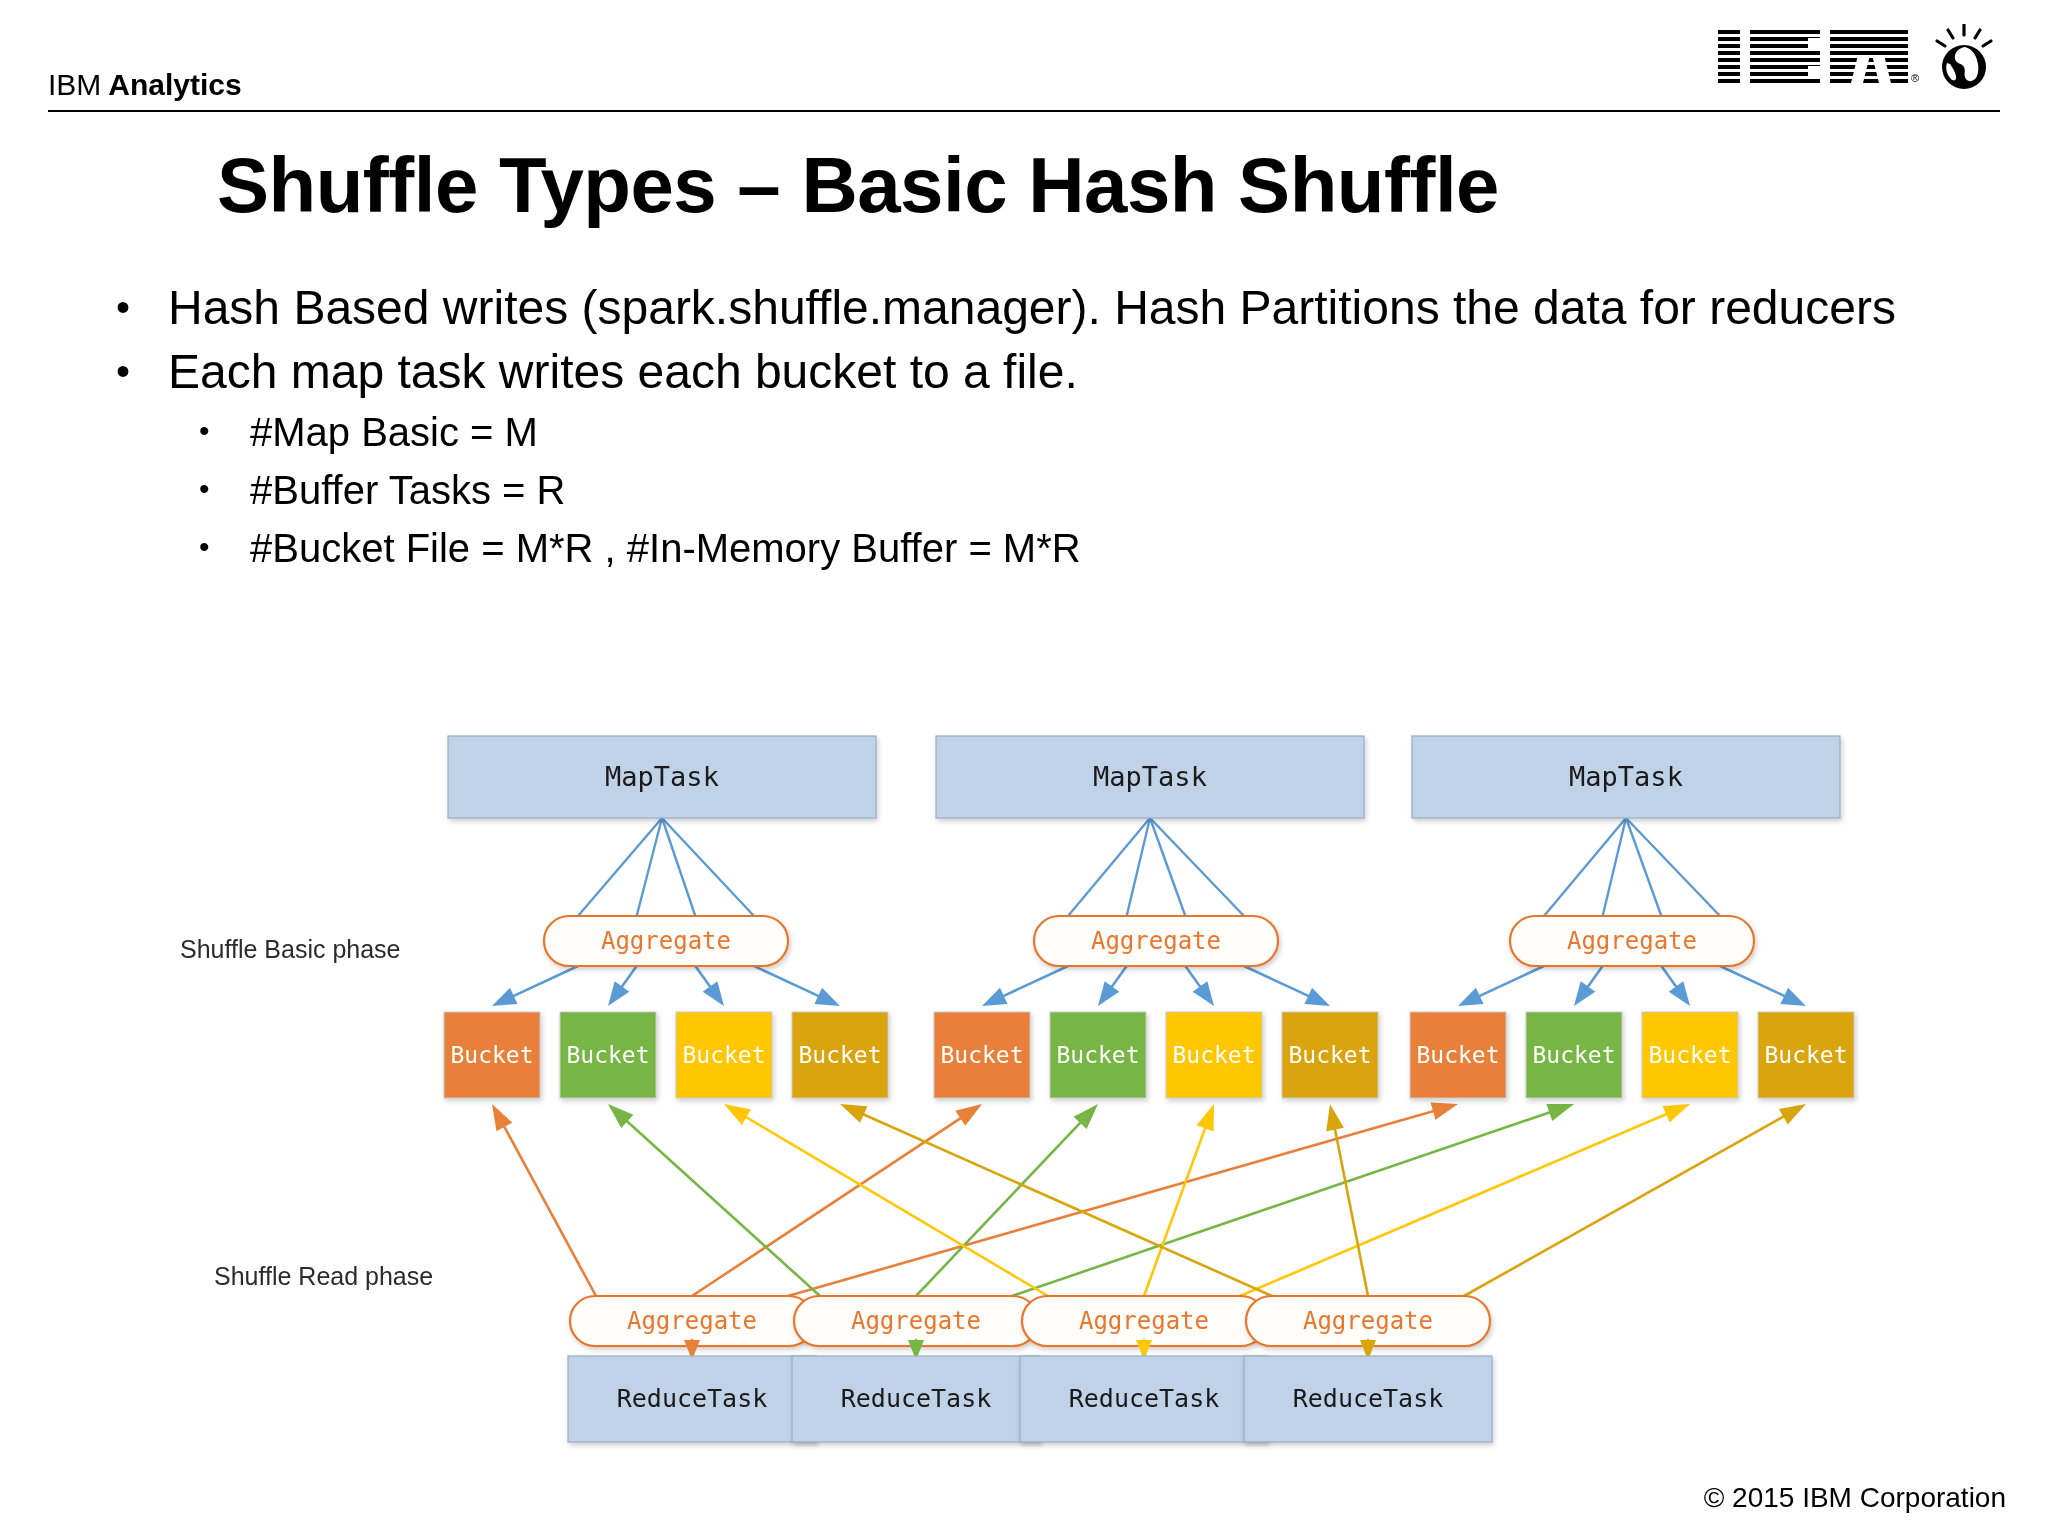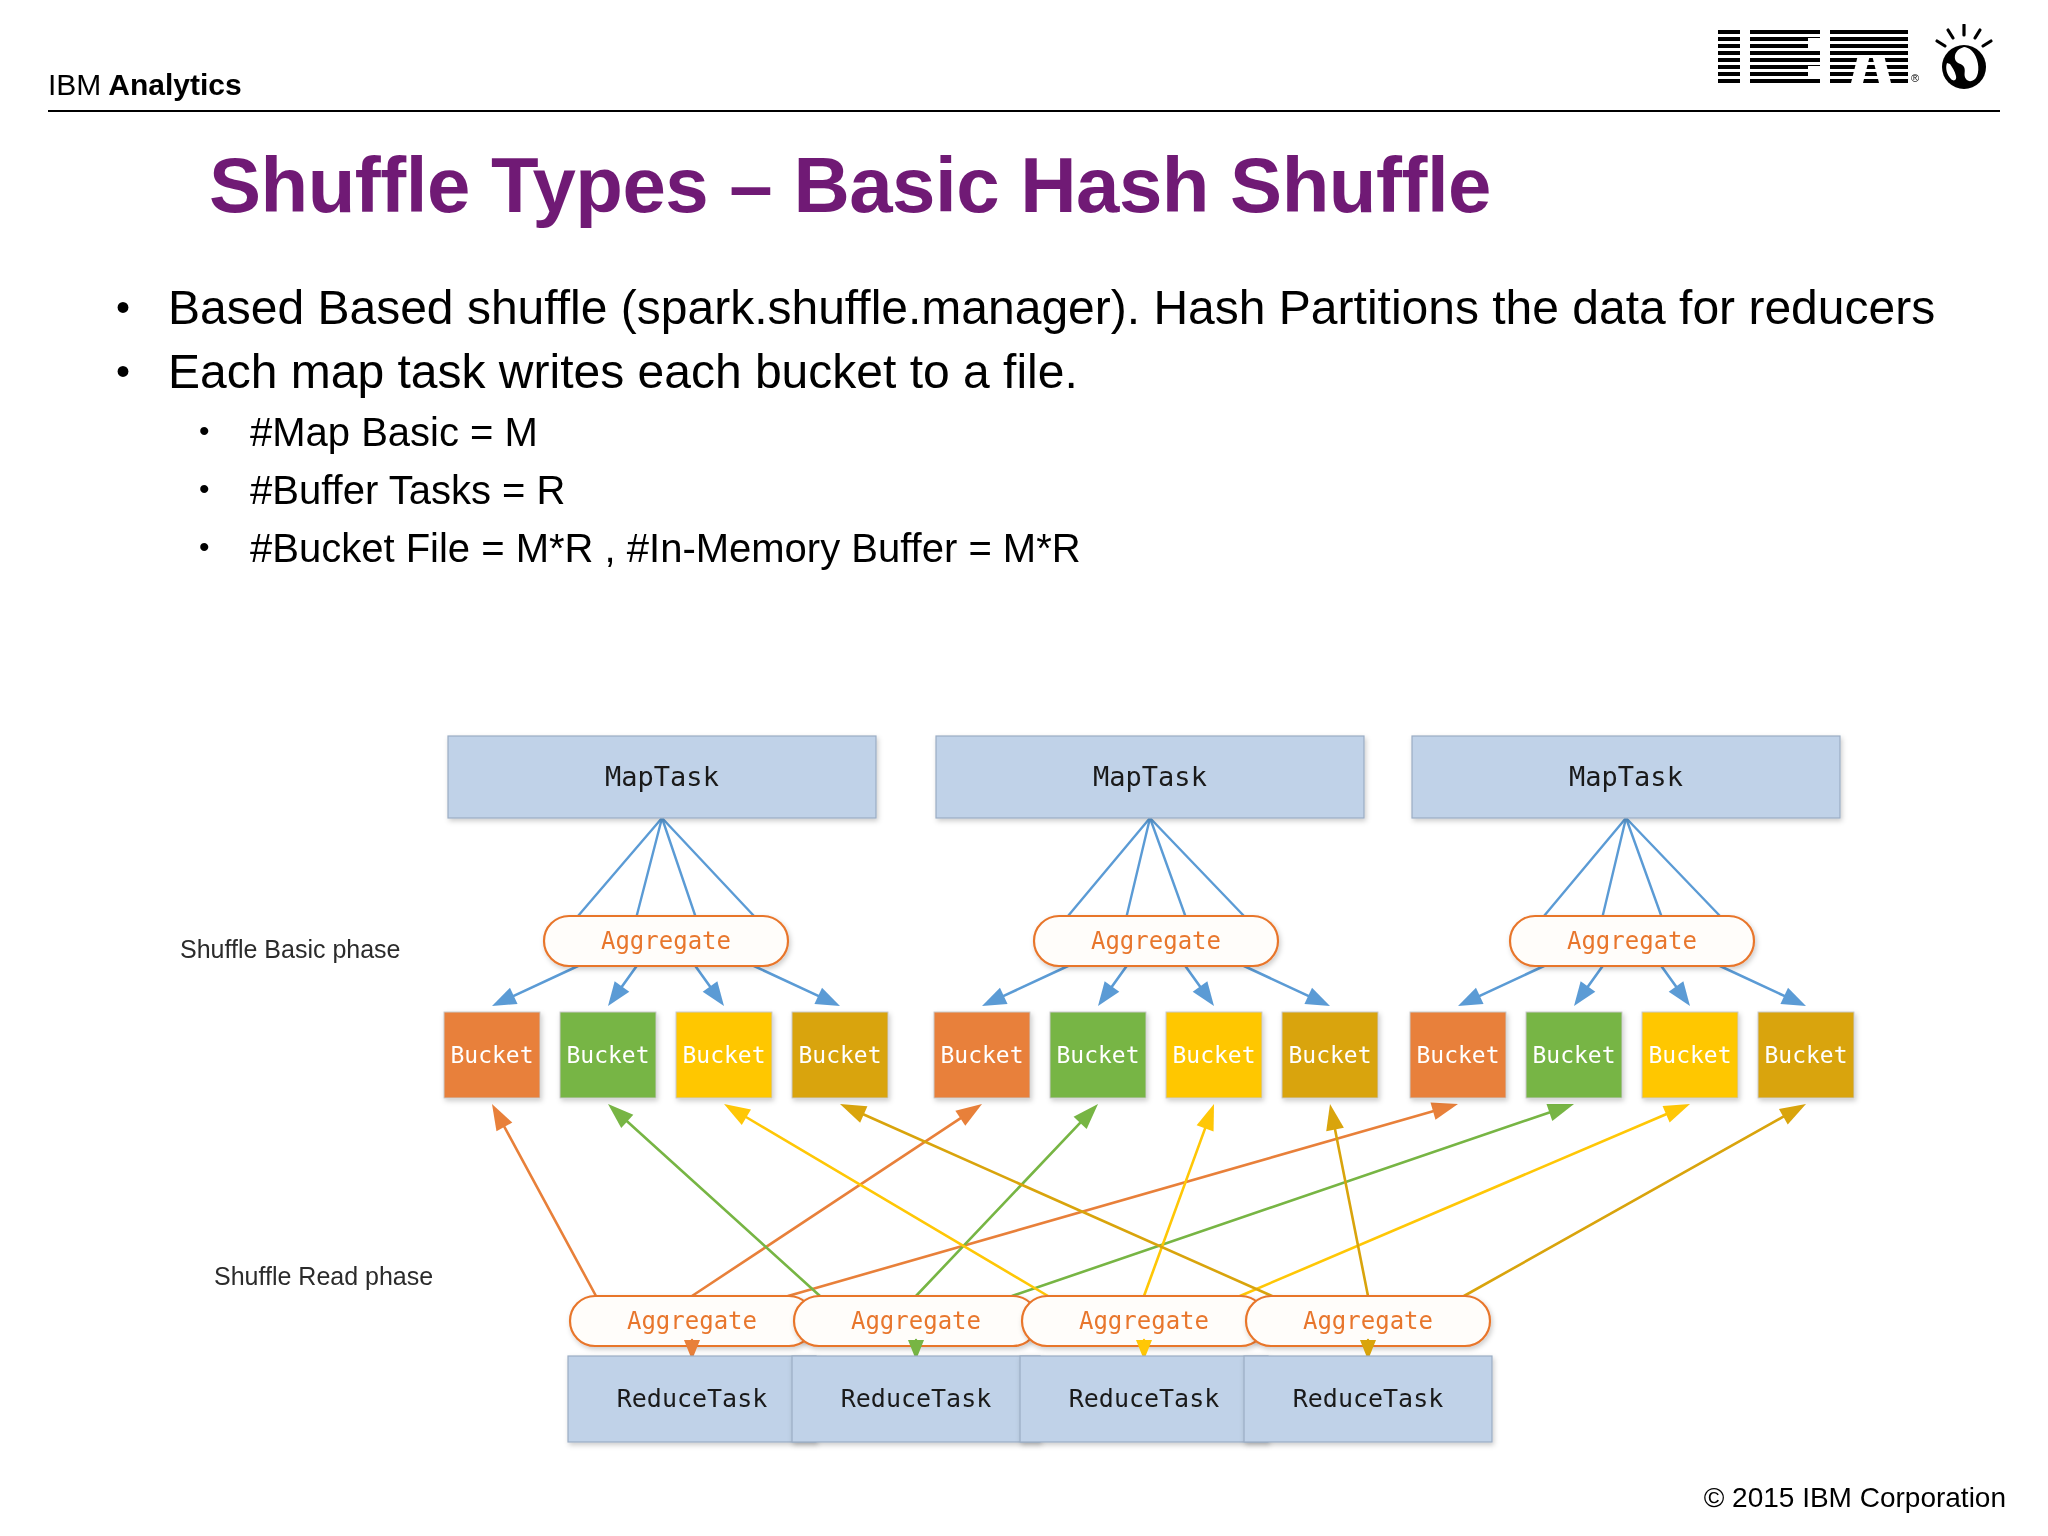--- a/index.html
+++ b/index.html
@@ -89,27 +89,27 @@
     position: absolute;
     right: 50px;
     top: 24px;
     width: 68px;
     height: 68px;
   }
 
   
   #slide-title {
     position: absolute;
-    left: 0;
+    left: 8px;
     top: 140px;
     width: 1700px;
     text-align: center;
     font-size: 78px;
     font-weight: 700;
-    color: #701a75;
+    color: #000000;
     letter-spacing: -0.5px;
     white-space: nowrap;
   }
 
   
   #bullet-block {
     position: absolute;
     left: 110px;
     top: 282px;
     width: 1880px;
@@ -214,21 +214,21 @@
     <path fill="#fff" d="M17 39 C15 44 17 51 21 55 C24 58 27 56 26 52 C25 47 22 43 20 40 Z"></path>
   </svg>
 </div>
 
 <div id="slide-title">Shuffle Types – Basic Hash Shuffle</div>
 
 <div id="bullet-block">
 
   <div class="bullet-row bullet-l1">
     <span class="bullet-dot">•</span>
-    <span class="bullet-text">Based Based shuffle (spark.shuffle.manager). Hash Partitions the data for reducers</span>
+    <span class="bullet-text">Hash Based writes (spark.shuffle.manager). Hash Partitions the data for reducers</span>
   </div>
 
   <div class="bullet-row bullet-l1">
     <span class="bullet-dot">•</span>
     <span class="bullet-text">Each map task writes each bucket to a file.</span>
   </div>
 
   <div class="bullet-row bullet-l2">
     <span class="bullet-dot">•</span>
     <span class="bullet-text">#Map Basic = M</span>

